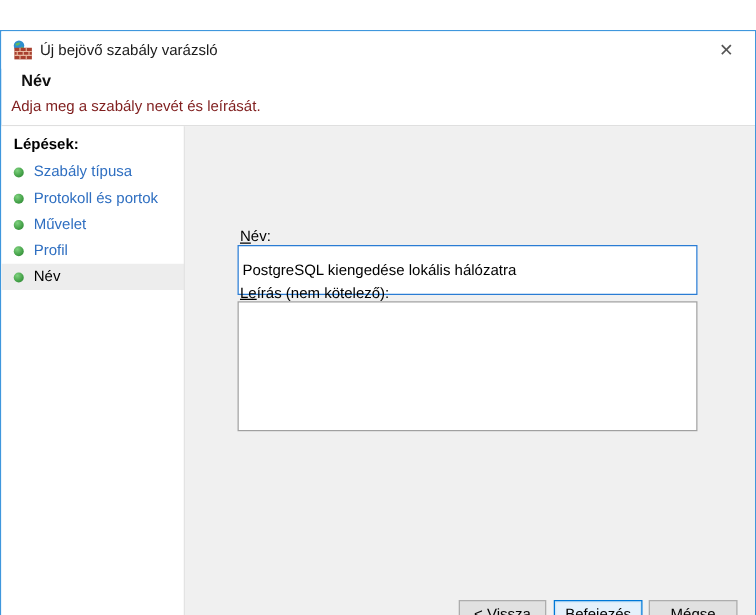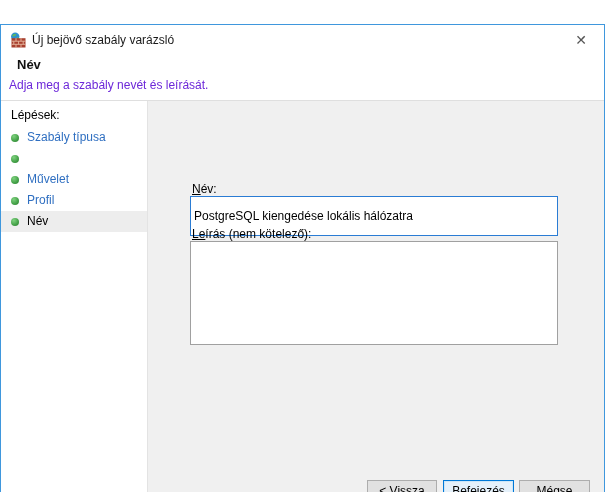--- a/index.html
+++ b/index.html
@@ -9,29 +9,29 @@
 
   
   .titlebar{position:absolute;left:0;top:0;width:100%;height:30px;background:#ffffff;}
   .app-icon{position:absolute;left:9px;top:7px;width:16px;height:16px;}
   .title-text{position:absolute;left:31px;top:8px;font-size:12px;color:#1a1a1a;white-space:nowrap;}
   .close-btn{position:absolute;right:12px;top:5px;width:22px;height:20px;border:none;background:transparent;
              font-size:14px;color:#555;cursor:pointer;line-height:20px;text-align:center;padding:0;}
 
   
   .page-heading{position:absolute;left:16px;top:32px;font-size:13px;font-weight:bold;color:#111;}
-  .page-subtitle{position:absolute;left:8px;top:53px;font-size:12px;color:#6d28d9;}
+  .page-subtitle{position:absolute;left:8px;top:53px;font-size:12px;color:#7f1d1d;}
   .header-divider{position:absolute;left:0;top:75px;width:100%;height:1px;background:#dfdfdf;}
 
   
   .sidebar{position:absolute;left:0;top:76px;width:146px;height:412px;background:#ffffff;}
   .v-divider{position:absolute;left:146px;top:76px;width:1px;height:412px;background:#e3e3e3;}
   .content{position:absolute;left:147px;top:76px;width:457px;height:412px;background:#f0f0f0;}
 
-  .steps-heading{position:absolute;left:10px;top:7px;font-weight:normal;color:#000;}
+  .steps-heading{position:absolute;left:10px;top:7px;font-weight:bold;color:#000;}
   ul.steps{list-style:none;margin:0;padding:0;position:absolute;left:0;top:26px;width:168px;}
   ul.steps li{position:relative;height:21px;line-height:21px;padding-left:26px;white-space:nowrap;}
   ul.steps li .bullet{position:absolute;left:10px;top:7px;width:8px;height:8px;border-radius:50%;
         background:radial-gradient(circle at 35% 30%, #7fd27f, #43a047 60%, #2e7d32);}
   ul.steps li.link{color:#2f6fc1;cursor:pointer;}
   ul.steps li.current{color:#000;background:#ededed;}
 
   
   .field-label{position:absolute;color:#000;}
   #name-label{left:44px;top:81px;}
@@ -78,21 +78,21 @@
   </div>
 
   <div class="page-heading">Név</div>
   <div class="page-subtitle">Adja meg a szabály nevét és leírását.</div>
   <div class="header-divider"></div>
 
   <div class="sidebar">
     <div class="steps-heading">Lépések:</div>
     <ul class="steps" id="steps-list">
         <li class="link"><span class="bullet"></span><span>Szabály típusa</span></li>
-        <li class="link"><span class="bullet"></span></li>
+        <li class="link"><span class="bullet"></span><span>Protokoll és portok</span></li>
         <li class="link"><span class="bullet"></span><span>Művelet</span></li>
         <li class="link"><span class="bullet"></span><span>Profil</span></li>
         <li class="current"><span class="bullet"></span><span>Név</span></li>
       </ul>
   </div>
   <div class="v-divider"></div>
 
   <div class="content">
 
     <label class="field-label" id="name-label"><u>N</u><span>év:</span></label>

